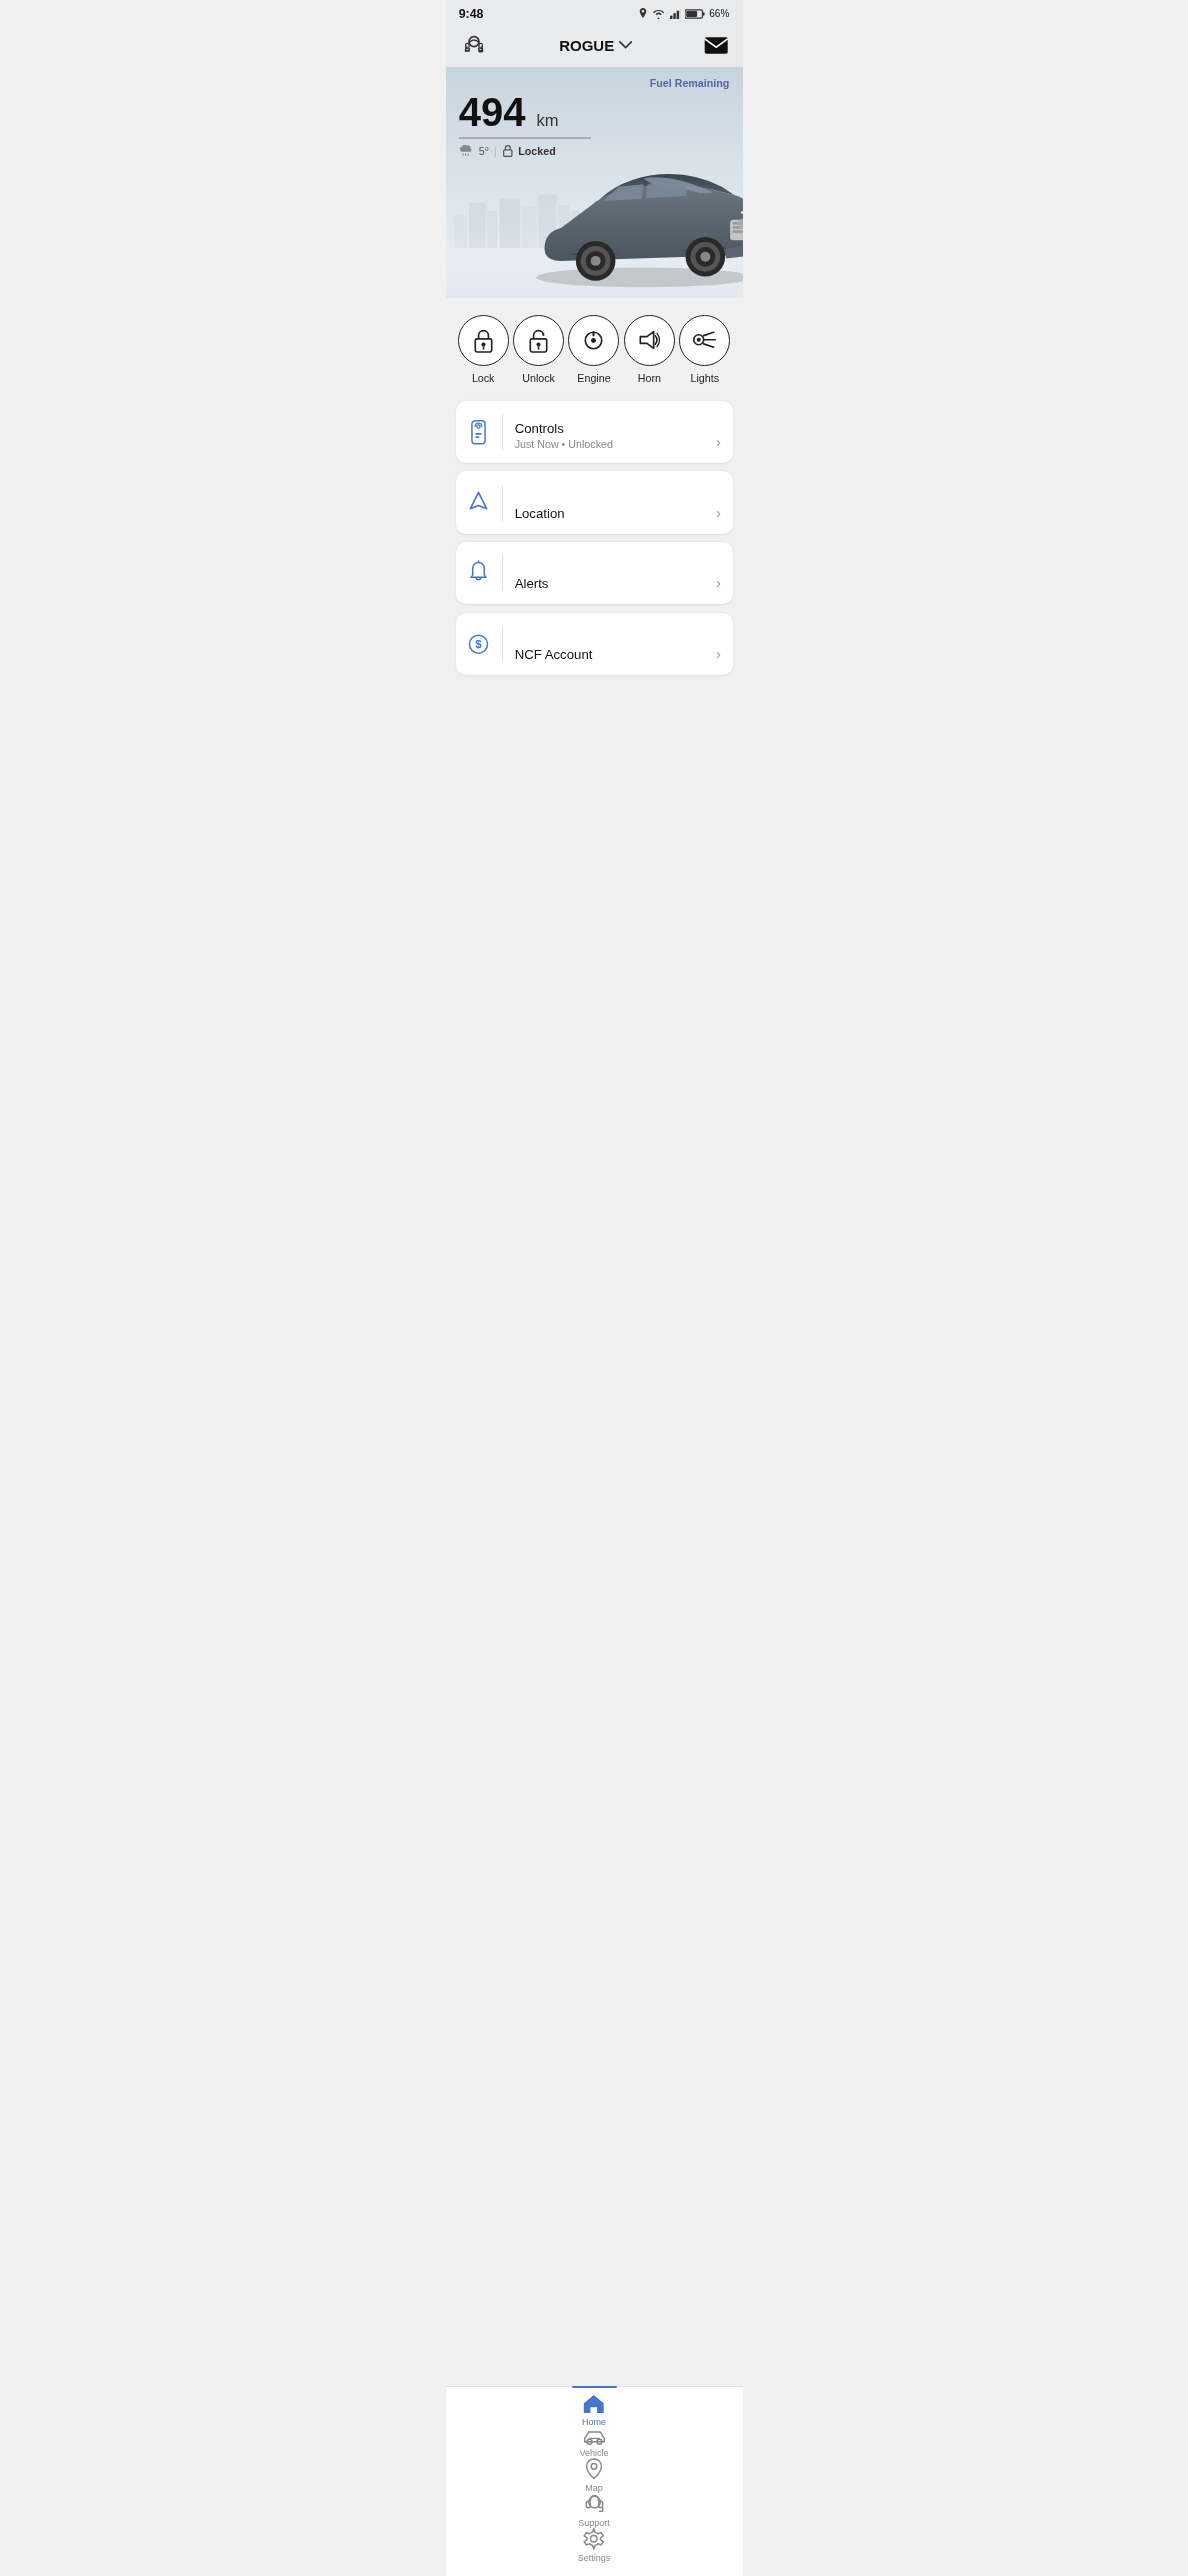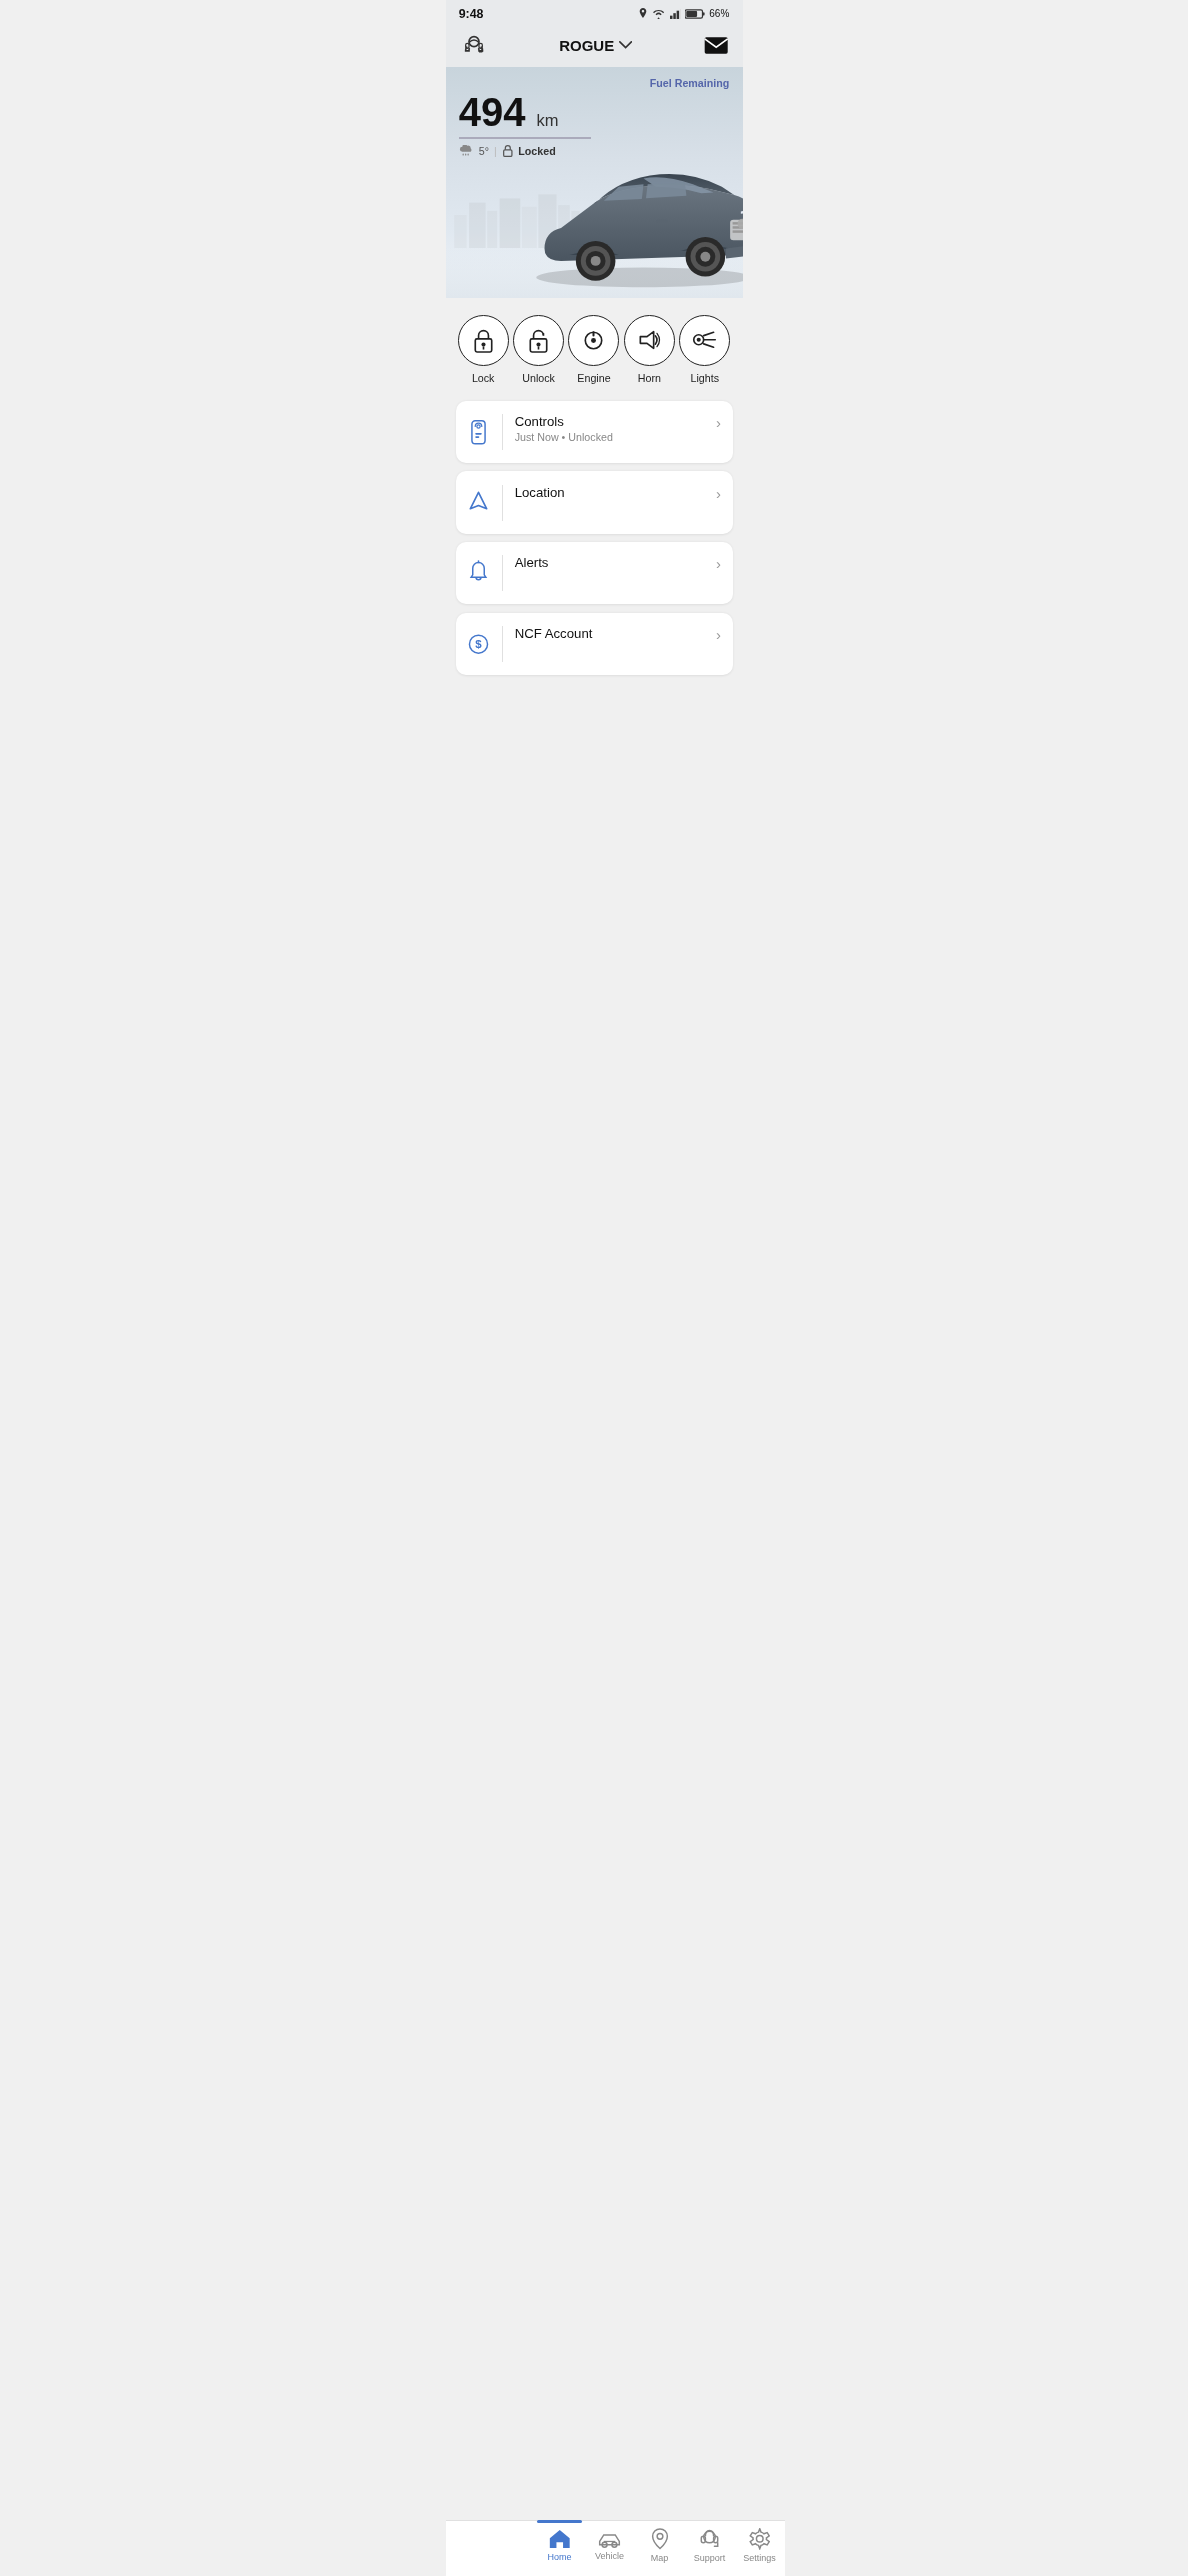--- a/index.html
+++ b/index.html
@@ -152,21 +152,21 @@
       padding: 0 10px 66px;
       display: flex;
       flex-direction: column;
       gap: 8.3px;
     }
     .menu-item {
       background: #fff;
       border-radius: 10px;
       padding: 13.2px 11.6px;
       display: flex;
-      align-items: flex-start;
+      align-items: flex-end;
       gap: 11.6px;
       cursor: pointer;
       box-shadow: 0 0.8px 2.5px rgba(0,0,0,0.08);
     }
     .menu-icon-wrap {
       width: 36px;
       height: 36px;
       display: flex;
       align-items: center;
       justify-content: center;
@@ -188,28 +188,29 @@
     }
     .menu-chevron {
       color: #999;
       font-size: 15px;
     }
 
     
     .bottom-nav {
       position: fixed;
       bottom: 0;
-      width: 339px;
+      width: 297px;
       background: #fff;
       border-top: 0.8px solid #e0e0e0;
       display: flex;
       justify-content: flex-end;
       align-items: center;
       padding: 6.6px 0 13.2px;
       z-index: 100;
+      flex-direction: column;
     }
     .nav-item {
       display: flex;
       flex-direction: column;
       align-items: center;
       gap: 3.3px;
       cursor: pointer;
       min-width: 50px;
     }
     .nav-label {

